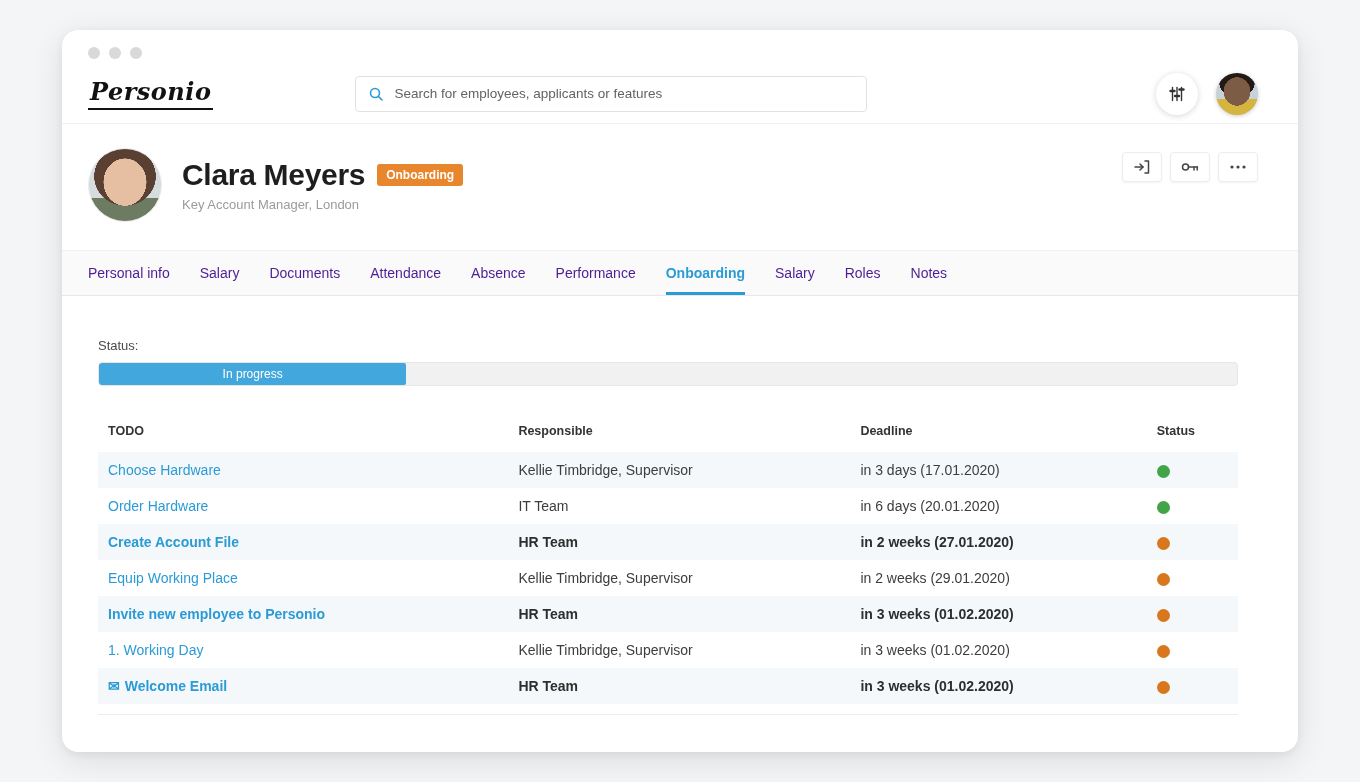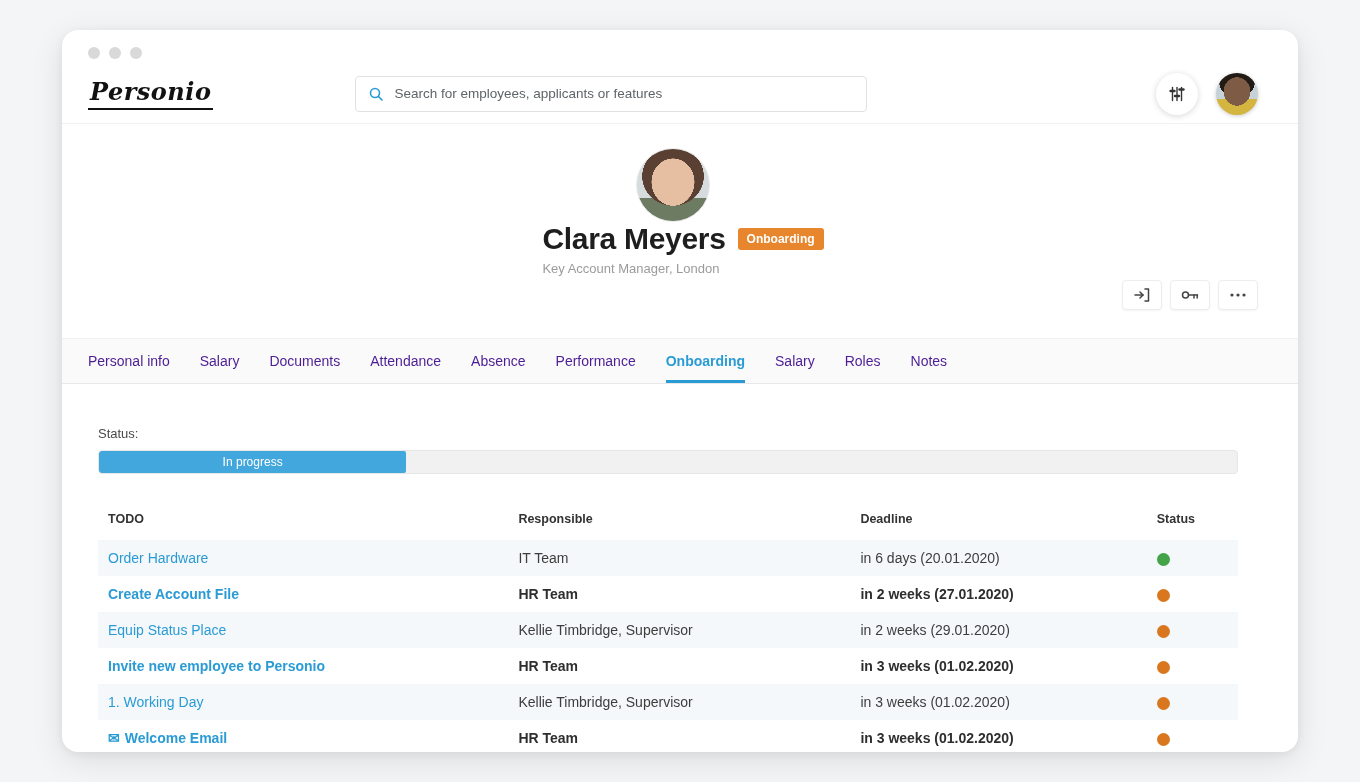--- a/index.html
+++ b/index.html
@@ -57,21 +57,21 @@
     width: 42px; height: 42px; border-radius: 50%; cursor: pointer;
     background-color: #c7d2d8;
     background-image:
       radial-gradient(ellipse 32% 34% at 50% 44%, #7d5b45 0 99%, transparent 100%),
       radial-gradient(ellipse 42% 30% at 50% 26%, #221a14 0 99%, transparent 100%),
       linear-gradient(180deg, transparent 0 63%, #d3b540 63% 100%);
     box-shadow: 0 1px 4px rgba(0,0,0,0.2);
   }
 
   
-  .profile { display: flex; align-items: center; padding: 24px 40px 28px 26px; flex-direction: column; }
+  .profile { display: flex; align-items: center; padding: 24px 40px 28px 26px; }
   .avatar-lg {
     width: 74px; height: 74px; border-radius: 50%; flex-shrink: 0;
     background-color: #d6dbdd;
     background-image:
       radial-gradient(ellipse 30% 33% at 50% 46%, #e6bfa2 0 99%, transparent 100%),
       radial-gradient(ellipse 43% 41% at 50% 38%, #5a4033 0 99%, transparent 100%),
       linear-gradient(180deg, transparent 0 68%, #6d7b63 68% 100%);
     border: 1px solid #ececec;
   }
   .profile-info { margin-left: 20px; }
@@ -249,33 +249,39 @@
       <thead>
         <tr>
           <th>TODO</th>
           <th>Responsible</th>
           <th>Deadline</th>
           <th>Status</th>
         </tr>
       </thead>
       <tbody>
         <tr data-bold="false">
+          <td><a class="todo-link">Choose Hardware</a></td>
+          <td>Kellie Timbridge, Supervisor</td>
+          <td>in 3 days (17.01.2020)</td>
+          <td><span class="dot" data-status="green"></span></td>
+        </tr>
+        <tr data-bold="false">
           <td><a class="todo-link">Order Hardware</a></td>
           <td>IT Team</td>
           <td>in 6 days (20.01.2020)</td>
           <td><span class="dot" data-status="green"></span></td>
         </tr>
         <tr data-bold="true">
           <td><a class="todo-link">Create Account File</a></td>
           <td>HR Team</td>
           <td>in 2 weeks (27.01.2020)</td>
           <td><span class="dot" data-status="orange"></span></td>
         </tr>
         <tr data-bold="false">
-          <td><a class="todo-link">Equip Status Place</a></td>
+          <td><a class="todo-link">Equip Working Place</a></td>
           <td>Kellie Timbridge, Supervisor</td>
           <td>in 2 weeks (29.01.2020)</td>
           <td><span class="dot" data-status="orange"></span></td>
         </tr>
         <tr data-bold="true">
           <td><a class="todo-link">Invite new employee to Personio</a></td>
           <td>HR Team</td>
           <td>in 3 weeks (01.02.2020)</td>
           <td><span class="dot" data-status="orange"></span></td>
         </tr>

